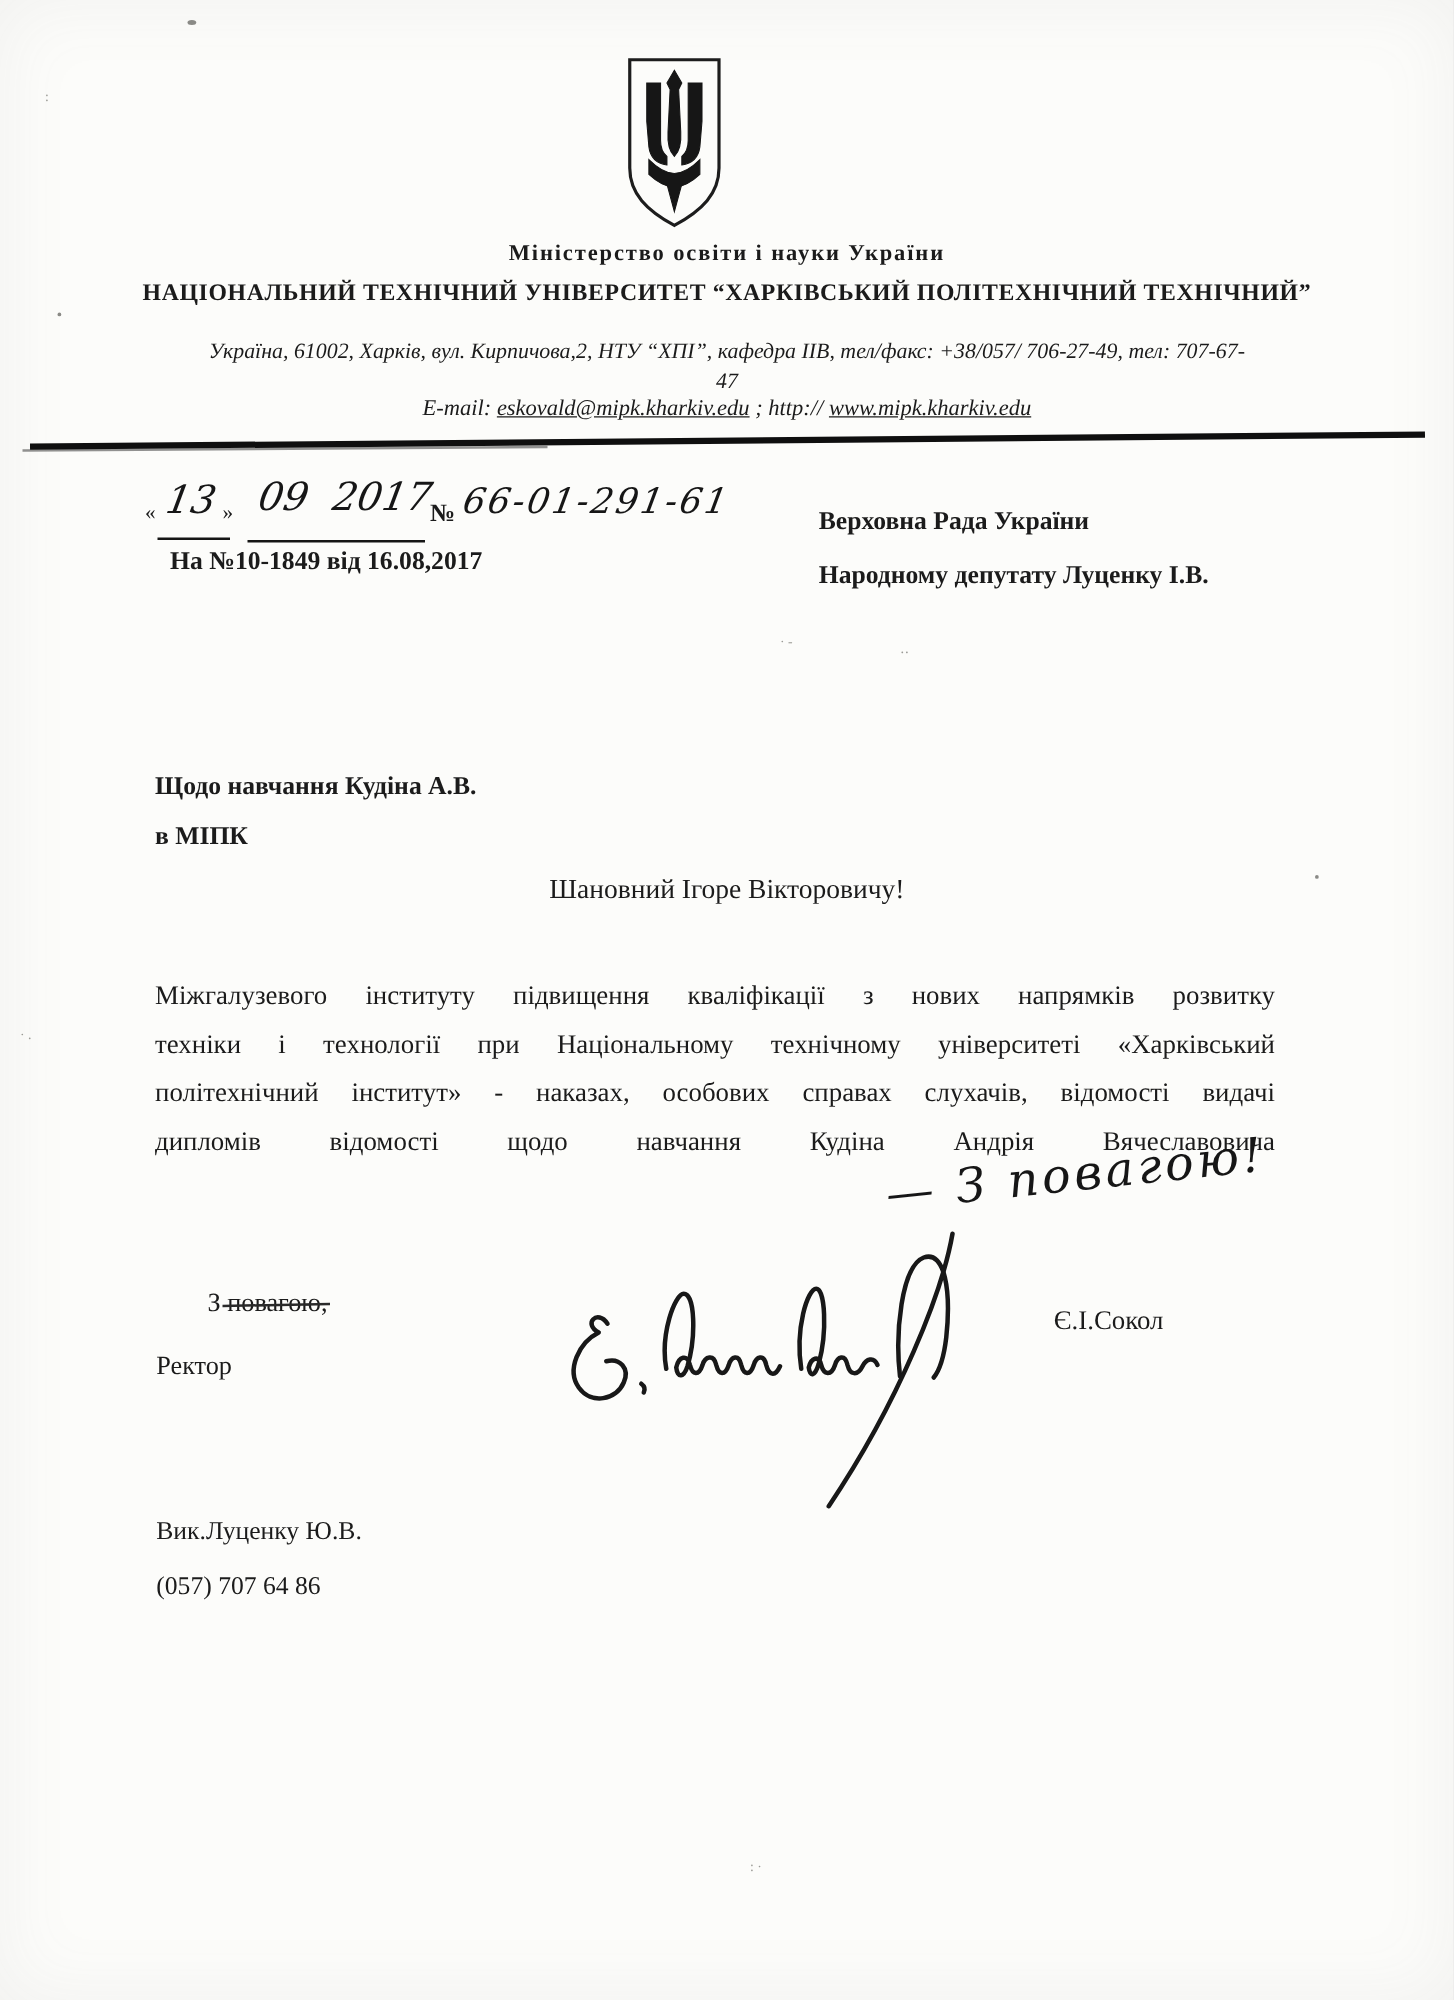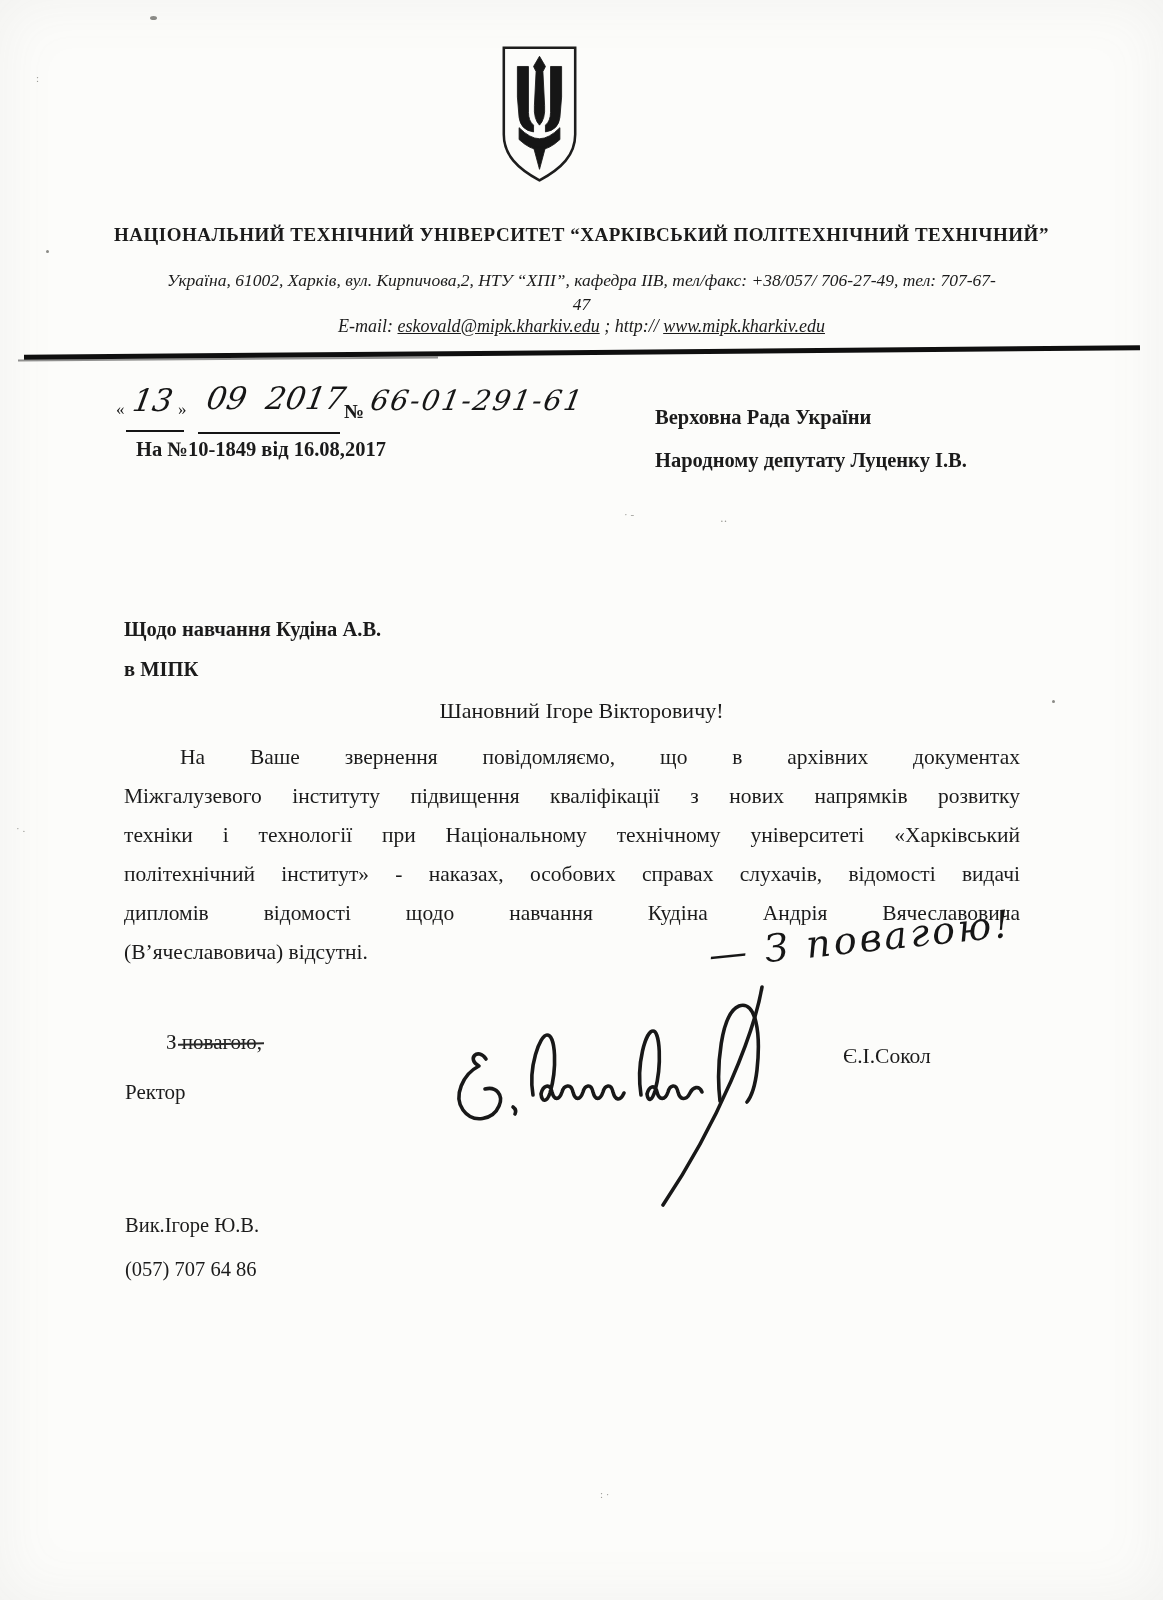--- a/index.html
+++ b/index.html
@@ -63,20 +63,21 @@
       <g fill="#161616" stroke="#161616" stroke-width="1">
         <path d="M50,14 L57,26 54,32 56,72 Q57,88 50,95 Q43,88 44,72 L46,32 43,26 Z"></path>
         <path d="M24,26 L37,26 37,80 Q37,90 43,95 L43,103 Q28,101 26,86 L24,62 Z"></path>
         <path d="M76,26 L63,26 63,80 Q63,90 57,95 L57,103 Q72,101 74,86 L76,62 Z"></path>
         <path d="M26,98 Q39,111 50,111 Q61,111 74,98 L74,112 Q61,124 50,124 Q39,124 26,112 Z"></path>
         <path d="M43,121 L57,121 50,147 Z"></path>
       </g>
     </svg>
   </div>
 
+  <div class="abs b center" style="left:0;top:192px;width:1163px;font-size:18px;letter-spacing:1.5px;">Міністерство освіти і науки України</div>
 
   <div class="abs b center" style="left:0;top:224px;width:1163px;font-size:19px;letter-spacing:0.5px;">НАЦІОНАЛЬНИЙ ТЕХНІЧНИЙ УНІВЕРСИТЕТ “ХАРКІВСЬКИЙ ПОЛІТЕХНІЧНИЙ ТЕХНІЧНИЙ”</div>
 
   <div class="abs i center" style="left:60px;top:270px;width:1043px;font-size:17.5px;">Україна, 61002, Харків, вул. Кирпичова,2, НТУ “ХПІ”,  кафедра ІІВ, тел/факс: +38/057/ 706-27-49, тел: 707-67-</div>
   <div class="abs i center" style="left:0;top:294px;width:1163px;font-size:17.5px;">47</div>
 
   <div class="abs i center" style="left:0;top:316px;width:1163px;font-size:18px;">
     <span>E-mail:</span>
     <span class="u">eskovald@mipk.kharkiv.edu</span>
     <span>;</span>
@@ -103,26 +104,24 @@
   <div class="abs" style="left:655px;top:396px;width:420px;">
     <div class="b" style="font-size:20.5px;line-height:43px;">Верховна Рада України</div>
     <div class="b" style="font-size:20.5px;line-height:43px;">Народному депутату Луценку І.В.</div>
   </div>
 
   <div class="abs b" style="left:124px;top:618px;font-size:20.5px;">Щодо навчання Кудіна А.В.</div>
   <div class="abs b" style="left:124px;top:658px;font-size:20.5px;">в МІПК</div>
 
   <div class="abs center" style="left:0;top:698px;width:1163px;font-size:22px;">Шановний Ігоре Вікторовичу!</div>
 
-  <div class="bodyline" style="top:738px;text-indent:56px;">На Ваше звернення повідомляємо, що в архівних документах</div>
   <div class="bodyline" style="top:777px;">Міжгалузевого інституту підвищення кваліфікації з нових напрямків розвитку</div>
   <div class="bodyline" style="top:816px;">техніки і технології при Національному технічному університеті «Харківський</div>
   <div class="bodyline" style="top:855px;">політехнічний інститут» - наказах, особових справах слухачів, відомості видачі</div>
   <div class="bodyline" style="top:894px;">дипломів відомості щодо навчання Кудіна Андрія Вячеславовича</div>
-  <div class="bodyline last" style="top:933px;">(В’ячеславовича) відсутні.</div>
 
   <div class="abs" style="left:708px;top:916px;width:330px;transform:rotate(-6deg);">
     <span class="hand" style="font-size:38px;letter-spacing:3px;">
       <span>—</span>
       <span>З повагою!</span>
     </span>
   </div>
 
   <div class="abs" style="left:124px;top:1030px;font-size:21px;margin-left:42px;">
     <span>З</span>
@@ -138,16 +137,16 @@
         <path d="M113,120 C108,92 120,60 127,60 C136,60 137,94 130,118 C127,127 122,128 121,119 C123,110 130,108 132,117 C134,125 139,126 142,117 C144,110 151,108 153,117 C155,125 160,126 163,117 C165,110 171,108 173,117 C175,125 180,126 183,117 C185,110 191,108 193,117 C195,125 200,127 204,118"></path>
         <path d="M221,120 C216,88 226,56 233,56 C240,56 242,90 235,116 C232,126 228,127 227,119 C229,111 235,109 237,117 C239,125 245,126 248,117 C250,110 256,108 258,117 C260,125 266,126 270,118 C273,112 279,110 282,117"></path>
         <path d="M300,126 C296,92 301,38 319,31 C336,25 341,58 337,95 C335,112 331,122 327,127"></path>
         <path d="M342,12 C334,58 300,145 243,230"></path>
       </g>
     </svg>
   </div>
 
   <div class="abs" style="left:843px;top:1044px;font-size:21.5px;">Є.І.Сокол</div>
 
-  <div class="abs" style="left:125px;top:1214px;font-size:20.5px;">Вик.Ігоре Ю.В.</div>
+  <div class="abs" style="left:125px;top:1214px;font-size:20.5px;">Вик.Луценку Ю.В.</div>
   <div class="abs" style="left:125px;top:1258px;font-size:20.5px;">(057) 707 64 86</div>
 
 </div>
 
 </body></html>

